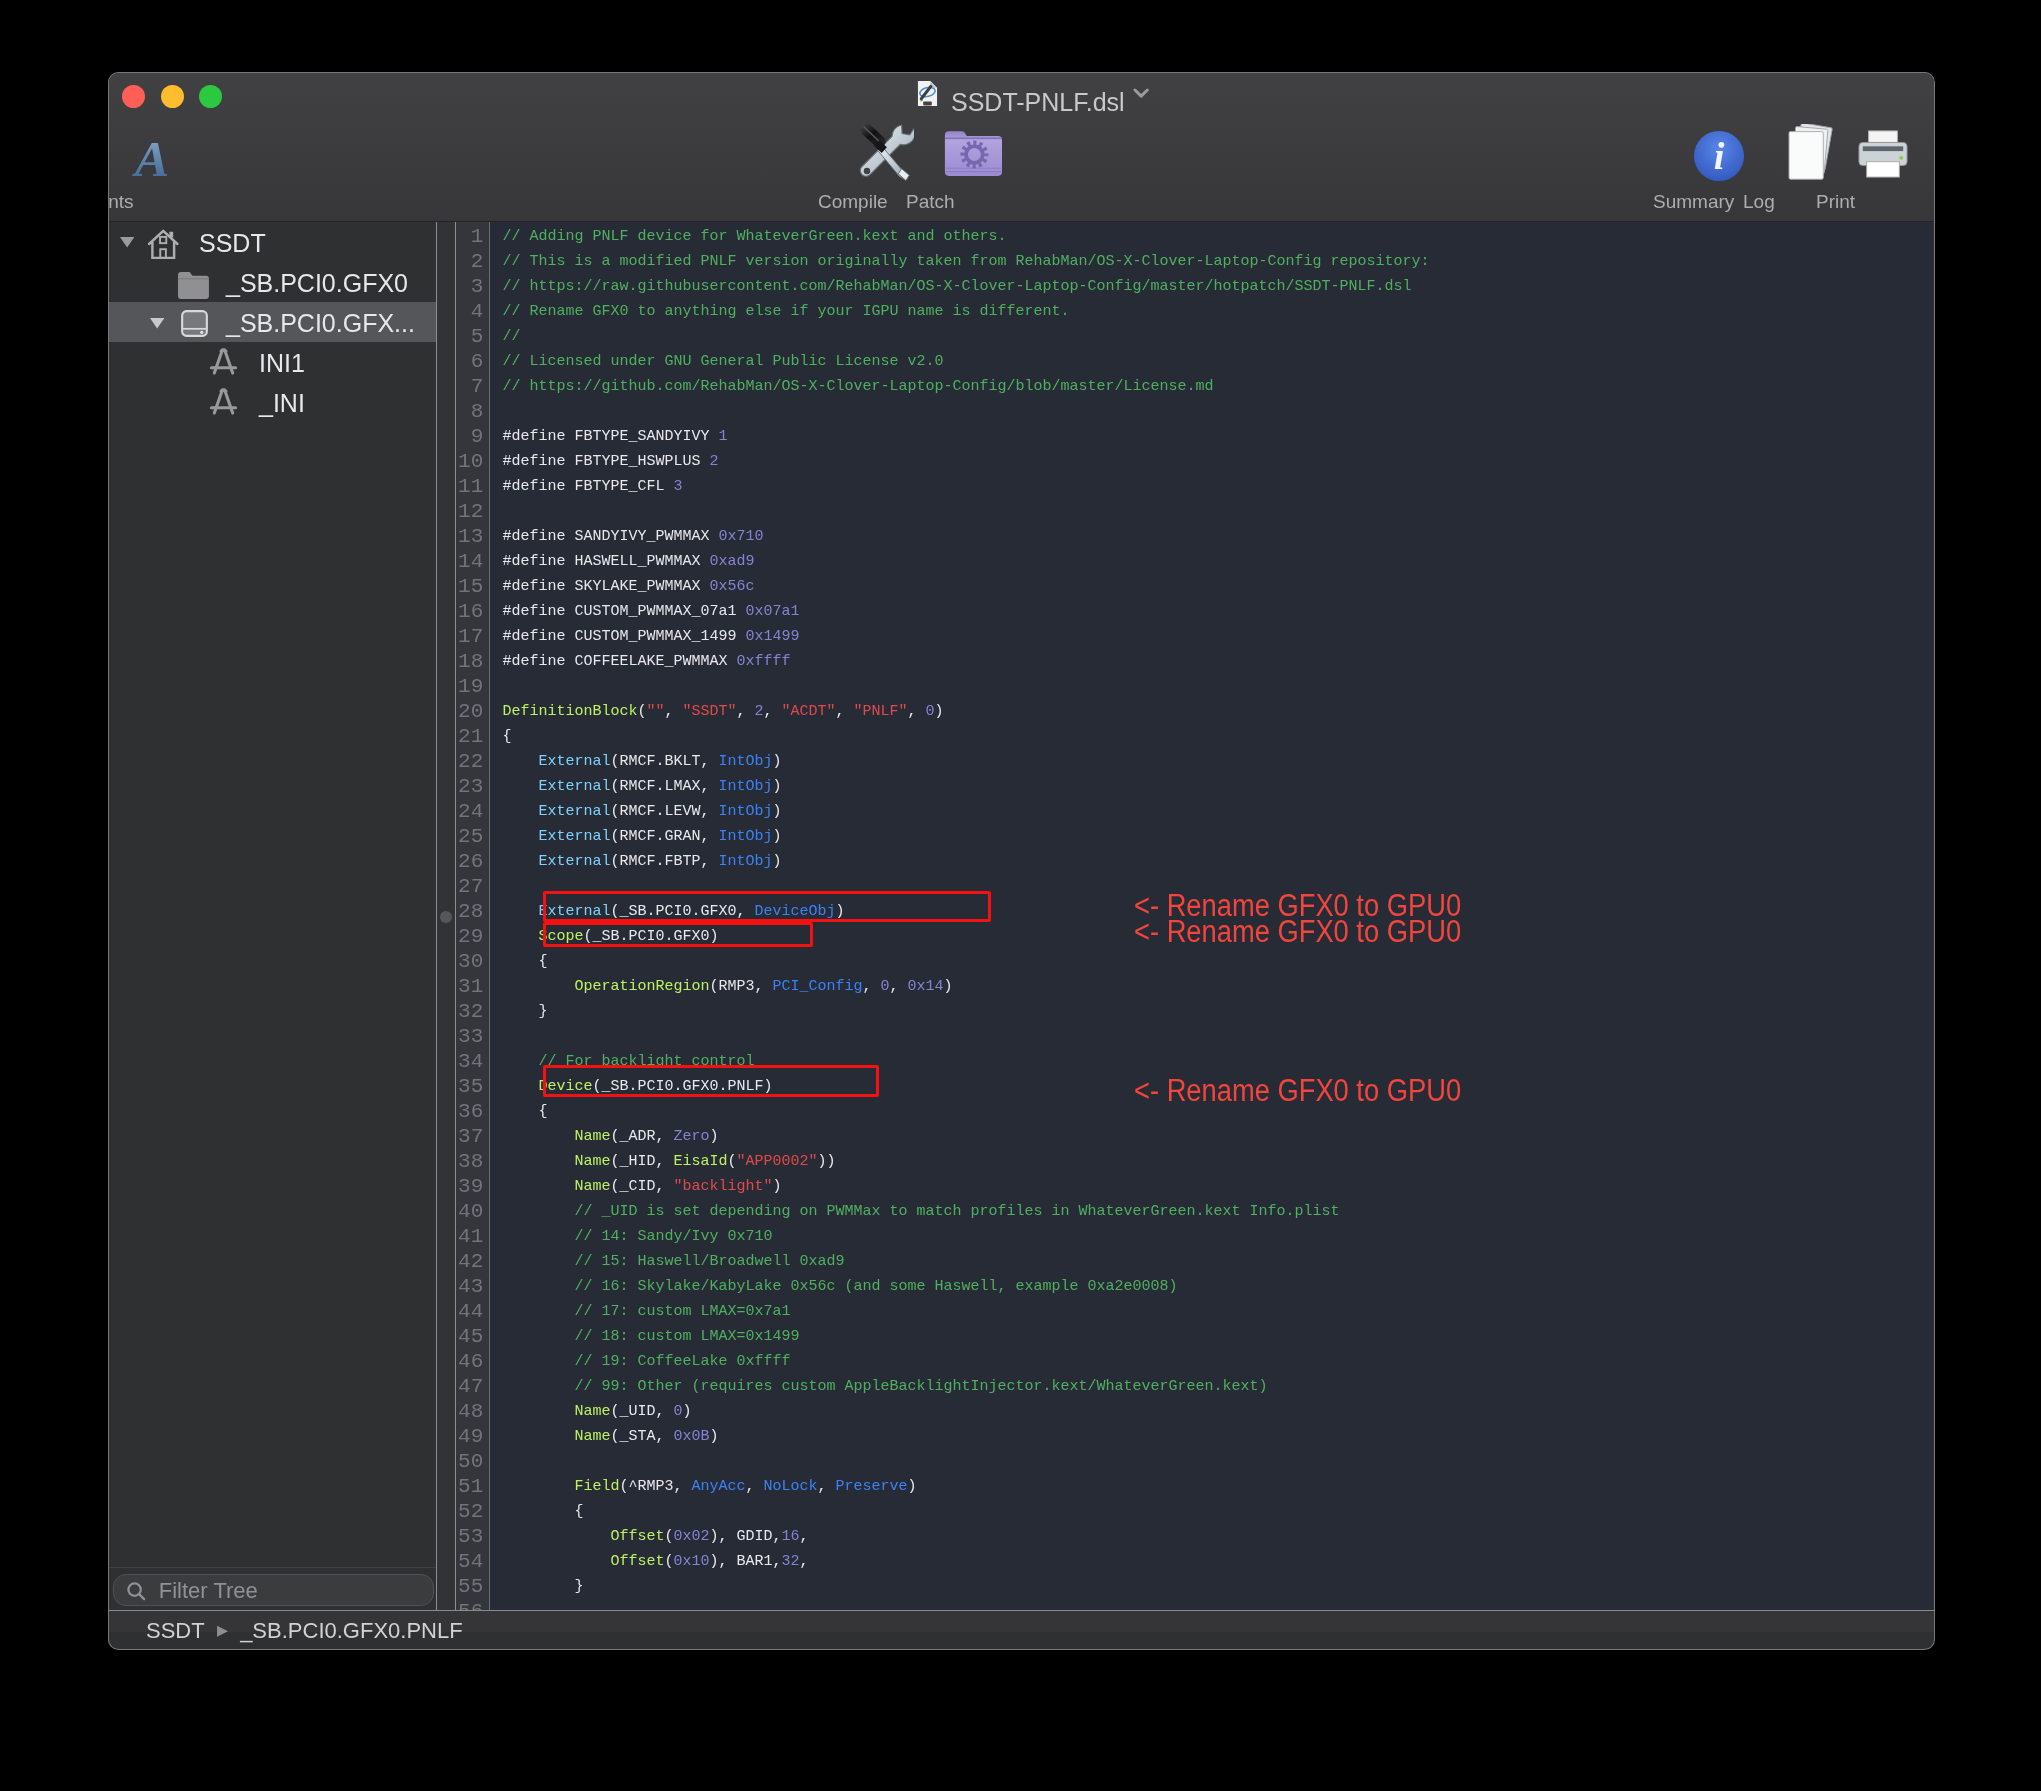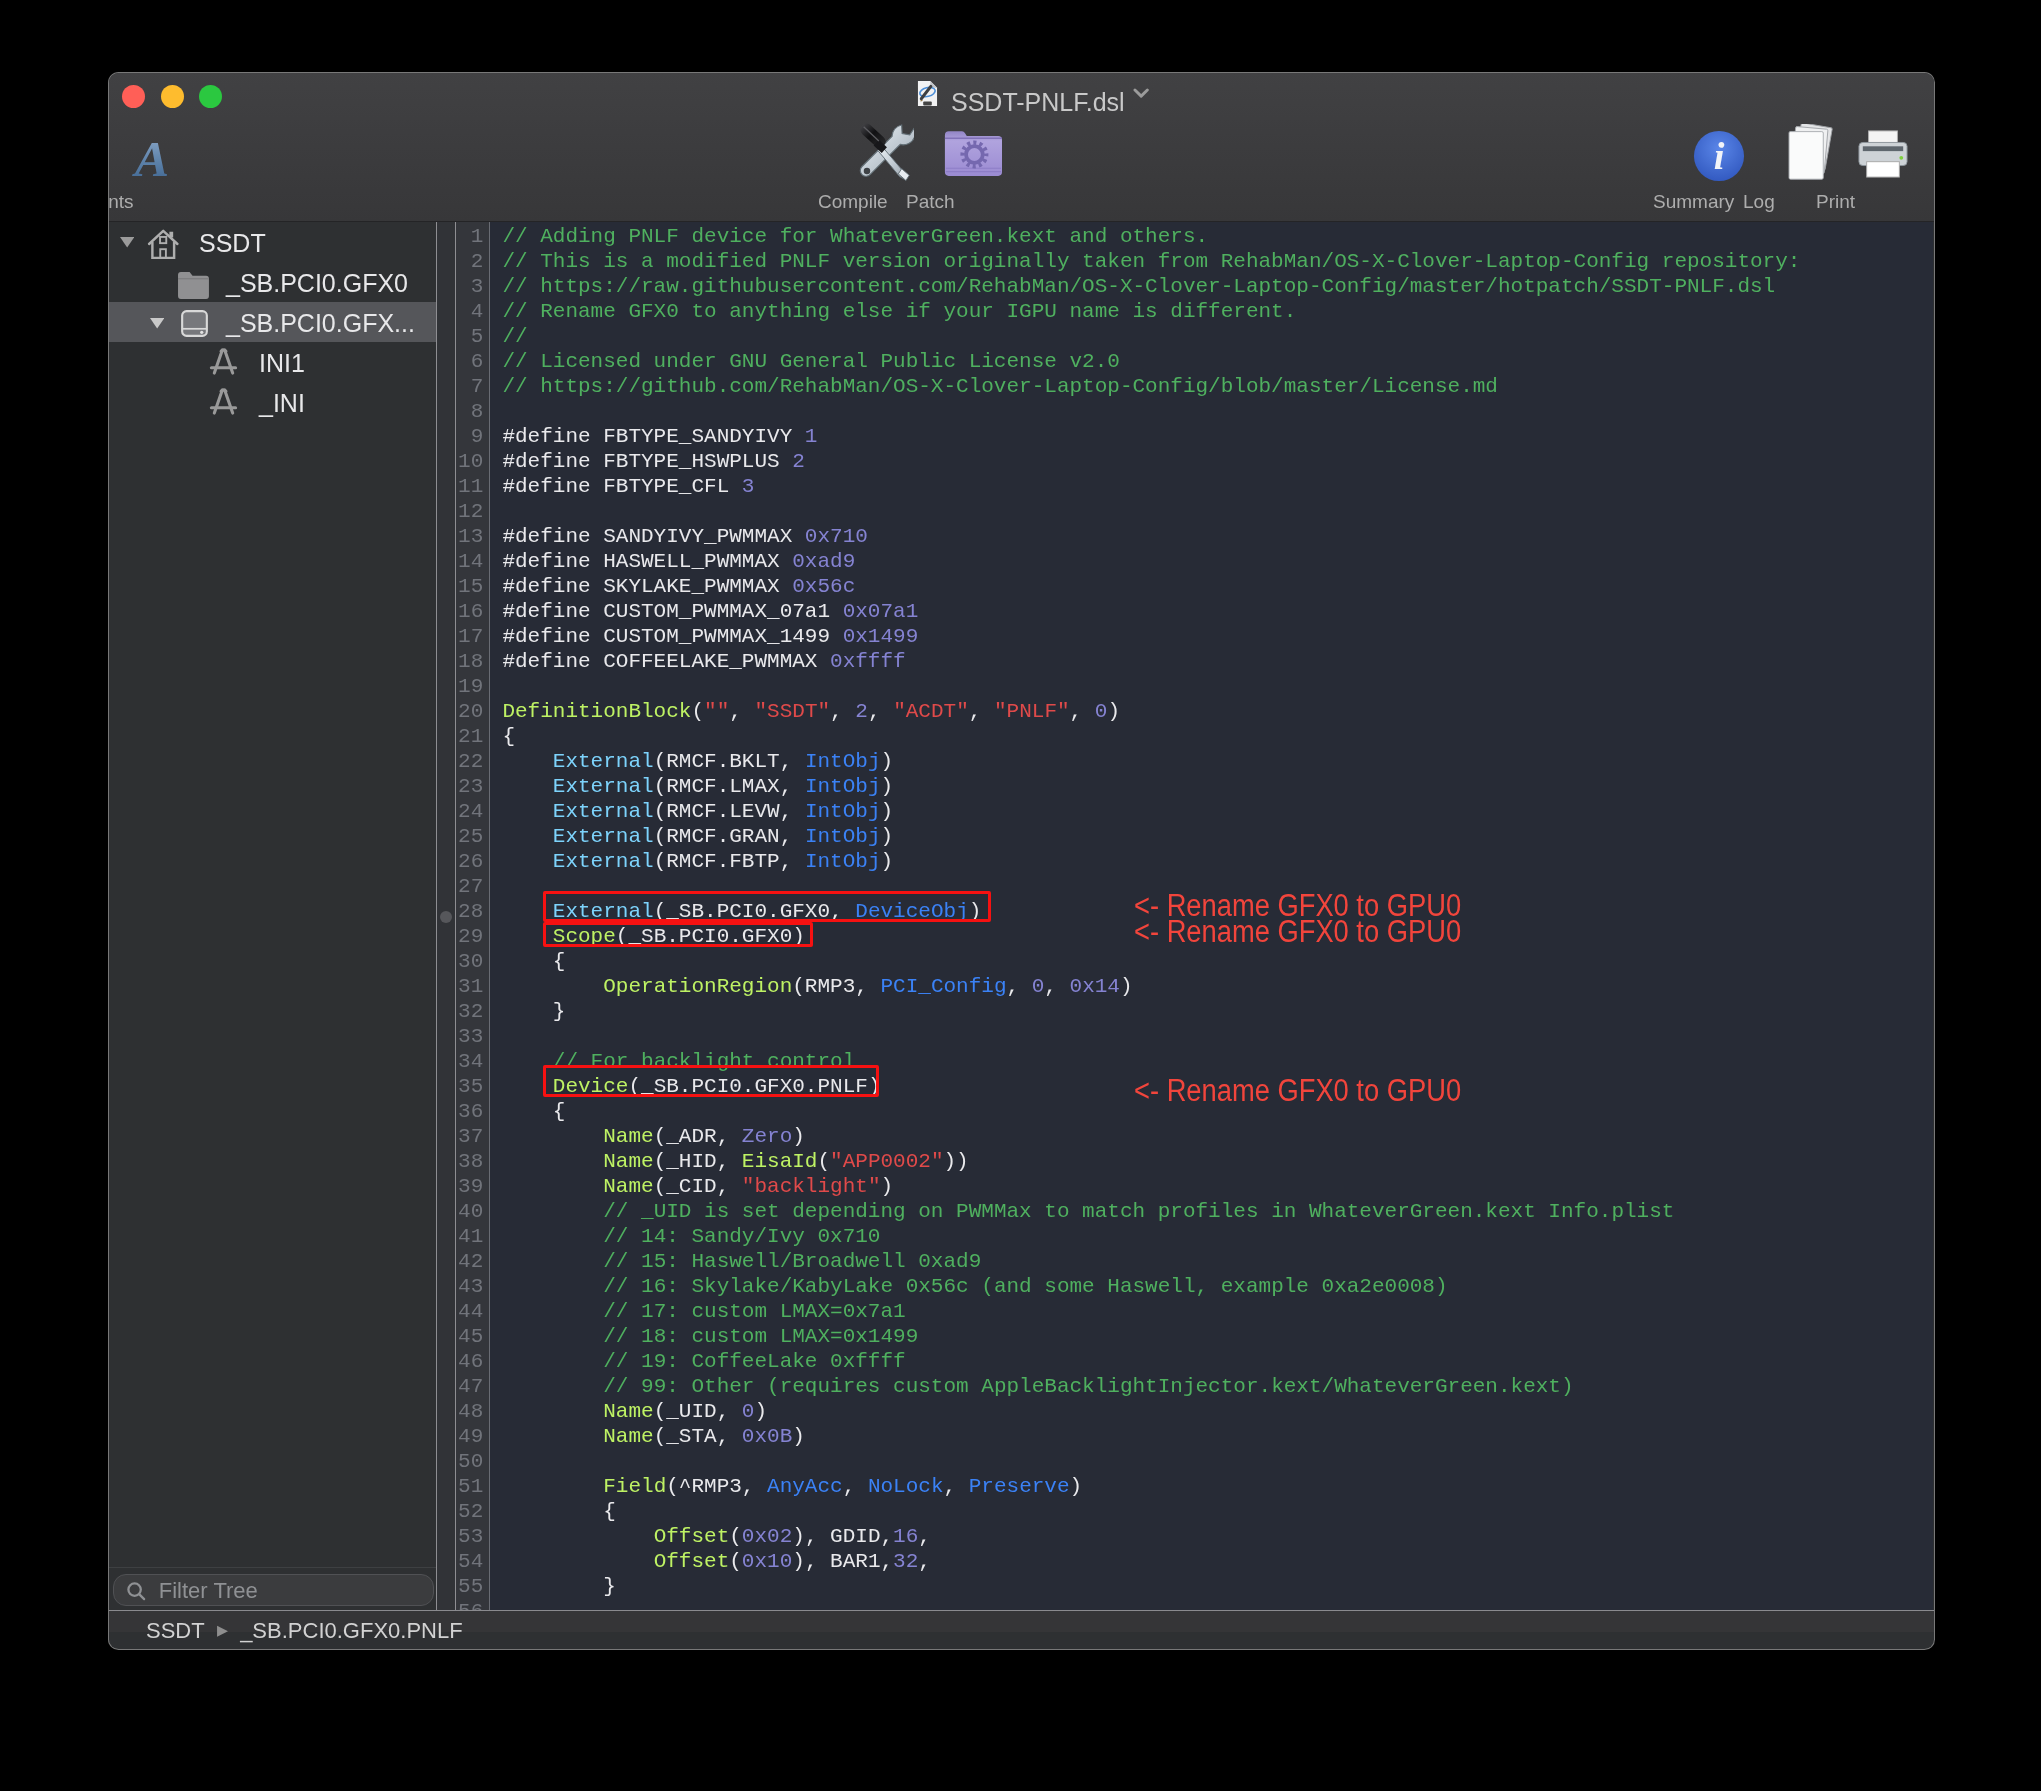--- a/index.html
+++ b/index.html
@@ -23,21 +23,21 @@
   .trow { position:absolute; font-size:25px; color:#e8e8ea; white-space:nowrap; }
   .divider { position:absolute; left:327px; top:149px; width:20px; height:1388px;
     background:#313337; border-left:1.9px solid #8e8e92; border-right:1.9px solid #8e8e92; }
   .divdot { position:absolute; left:331px; top:838px; width:12.4px; height:12.4px; border-radius:50%; background:#56575b; }
   .gutter { position:absolute; left:347px; top:149px; width:34px; height:1388px;
     background:#34363b; border-right:1.9px solid #696c73; overflow:hidden; }
   .gnums { position:absolute; right:5.7px; top:2.3px; text-align:right;
     font-family:"Liberation Mono",monospace; font-size:21px; line-height:25px; color:#71747b; }
   .code { position:absolute; left:381px; top:149px; width:1443px; height:1388px; background:#272b36; overflow:hidden; }
   .cl { position:absolute; left:12.4px; top:2.3px; font-family:"Liberation Mono",monospace;
-    font-size:21px; line-height:25px; color:#e9e9ec; white-space:pre; }
+    font-size:15px; line-height:25px; color:#e9e9ec; white-space:pre; }
   .c{color:#4fb05f} .k{color:#bef264} .e{color:#7dd3fc} .t{color:#3b82f6} .n{color:#8583d2} .s{color:#e04a4a}
   .rbox { position:absolute; border:3.8px solid #f61111; border-radius:1.9px; }
   .ann { position:absolute; left:1025px; font-size:31px; line-height:34px; color:#f2453c; white-space:nowrap;
          transform:scaleX(0.881); transform-origin:0 0; }
   
   .filterline { position:absolute; left:0; top:1494px; width:327px; height:1px; background:#3e4042; }
   .filter { position:absolute; left:3.8px; top:1501px; width:321px; height:32px; border-radius:13px;
     background:#3b3c3e; border:1px solid #505154; }
   .filter .ph { position:absolute; left:45px; top:2.9px; font-size:22px; color:#8f9194; }
   .status { position:absolute; left:0; top:1537px; width:1825px; height:22px;

